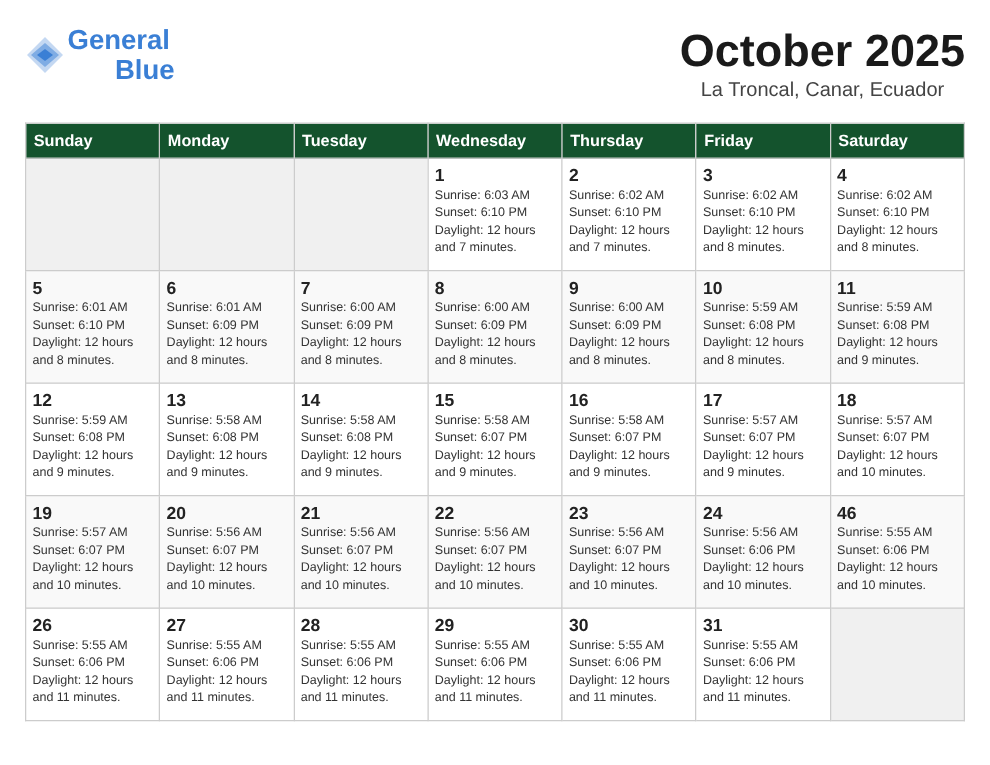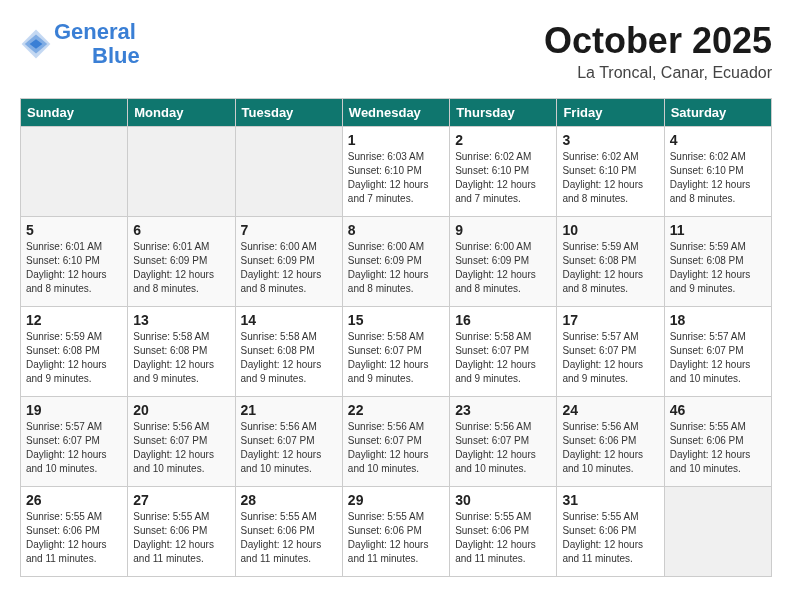--- a/index.html
+++ b/index.html
@@ -31,39 +31,39 @@
     }
     .logo-text span {
       color: #3a7fd5;
     }
     .logo-icon {
       width: 32px;
       height: 32px;
       margin-right: 2px;
     }
     .title-block {
-      text-align: right;
+      text-align: center;
     }
     .month-title {
       font-size: 36px;
       font-weight: bold;
       color: #1a1a1a;
     }
     .location {
       font-size: 16px;
       color: #444;
       margin-top: 2px;
     }
     table {
       width: 100%;
       border-collapse: collapse;
       table-layout: fixed;
     }
     thead tr th {
-      background-color: #0f766e;
+      background-color: #14532d;
       color: #fff;
       text-align: left;
       padding: 6px 6px;
       font-size: 13px;
       font-weight: bold;
       border: 1px solid #ccc;
     }
     tbody tr td {
       vertical-align: top;
       border: 1px solid #ccc;

